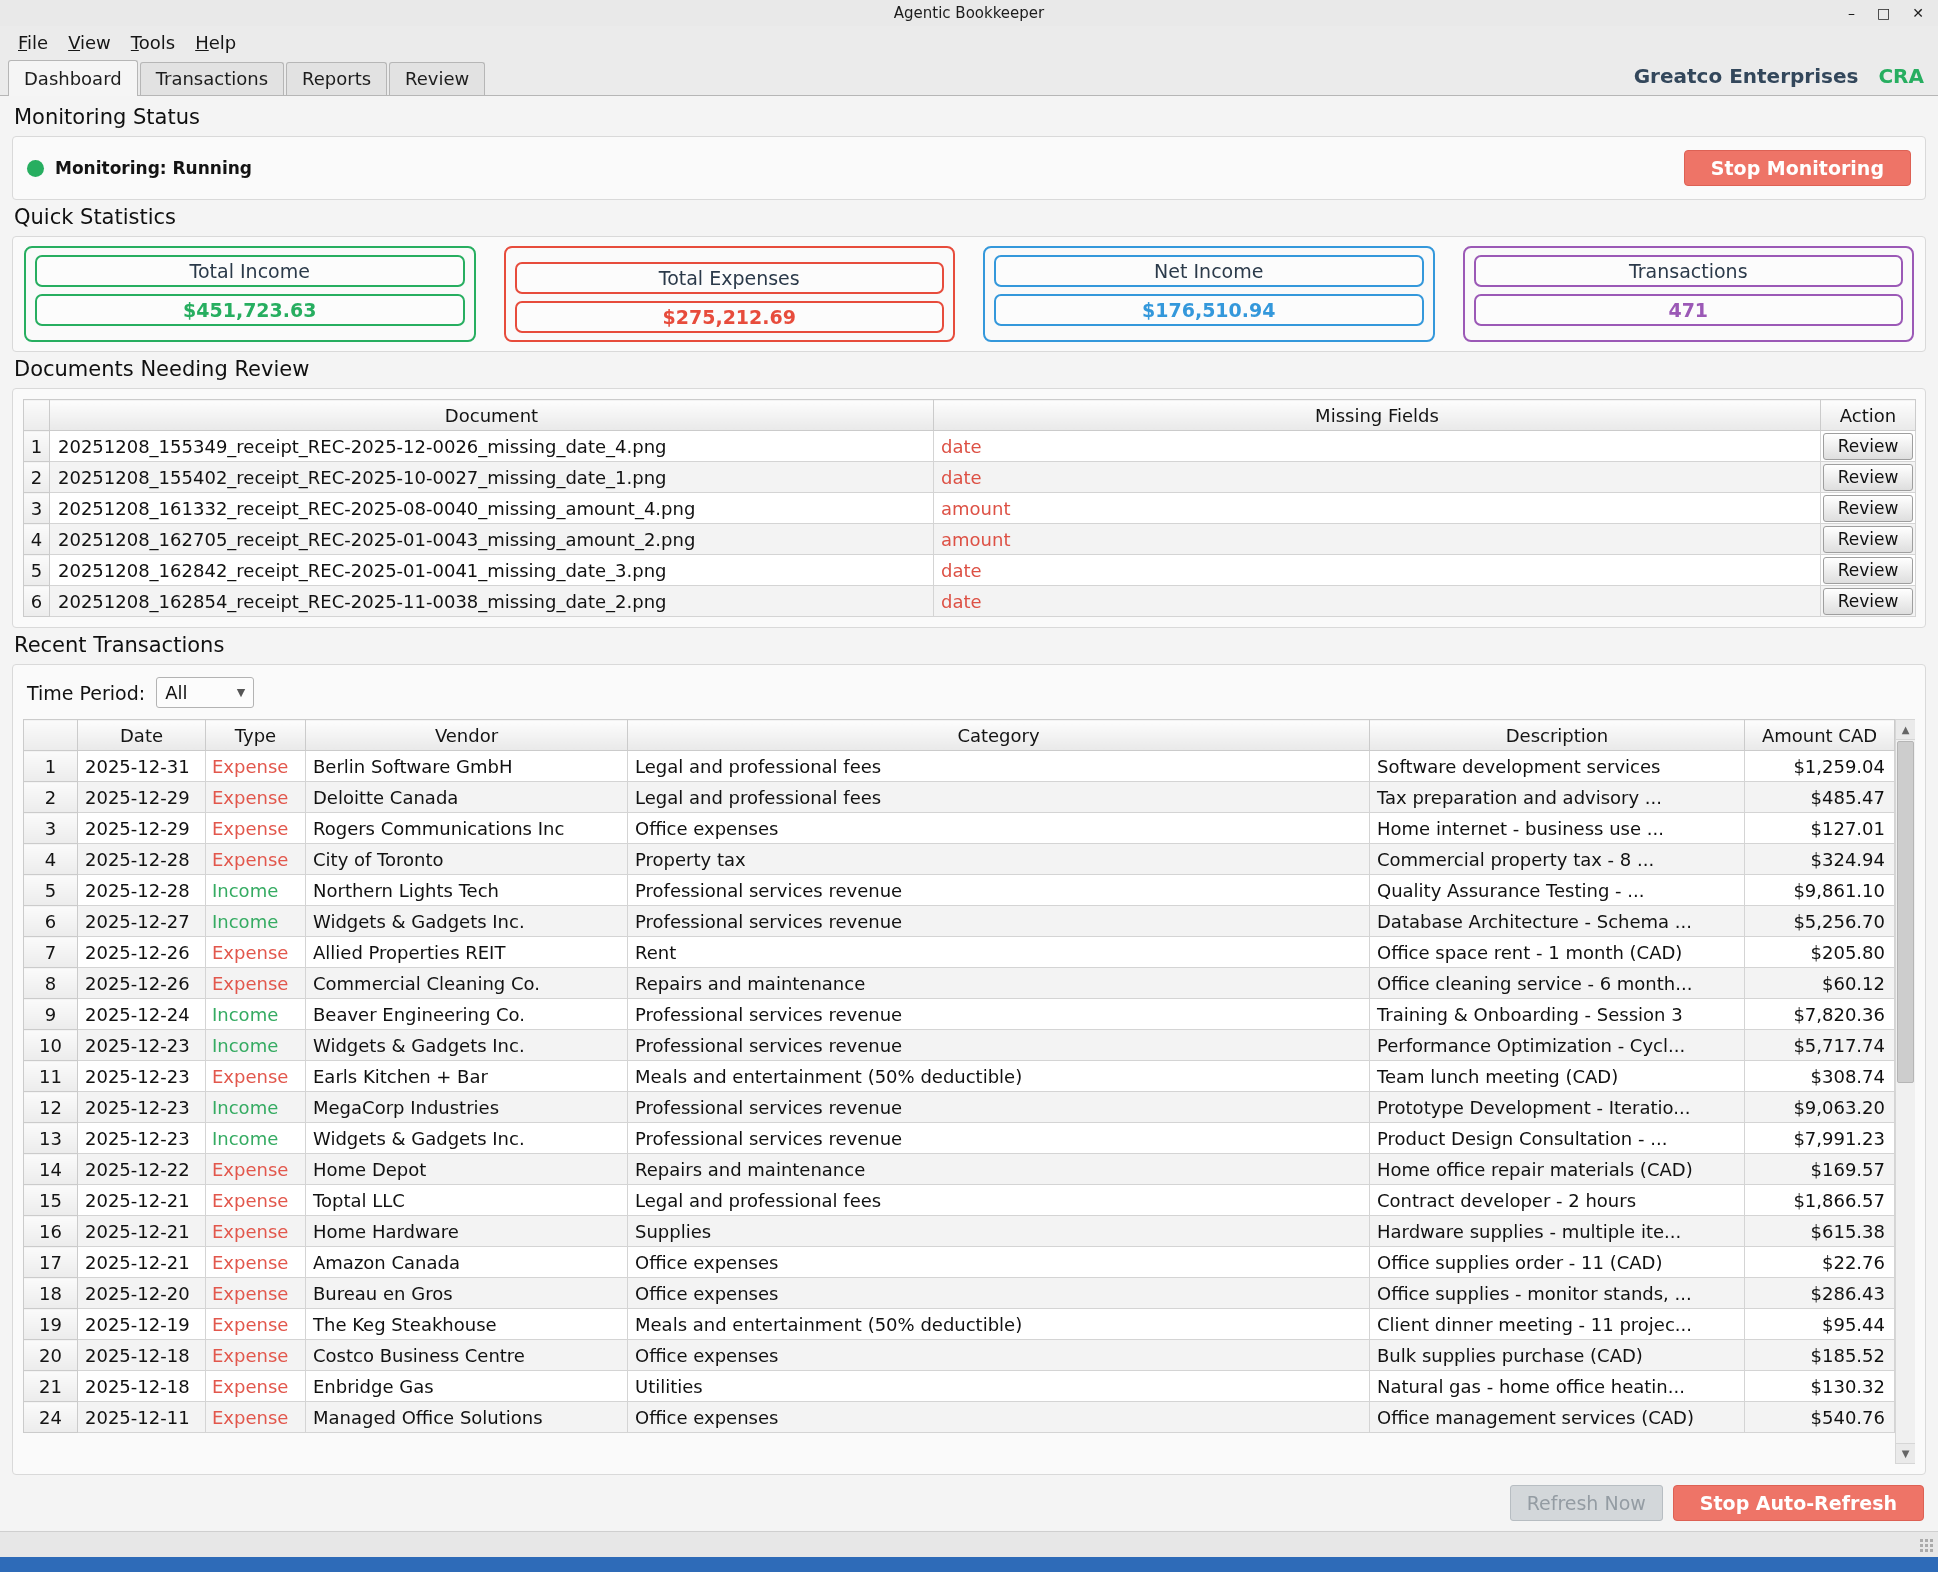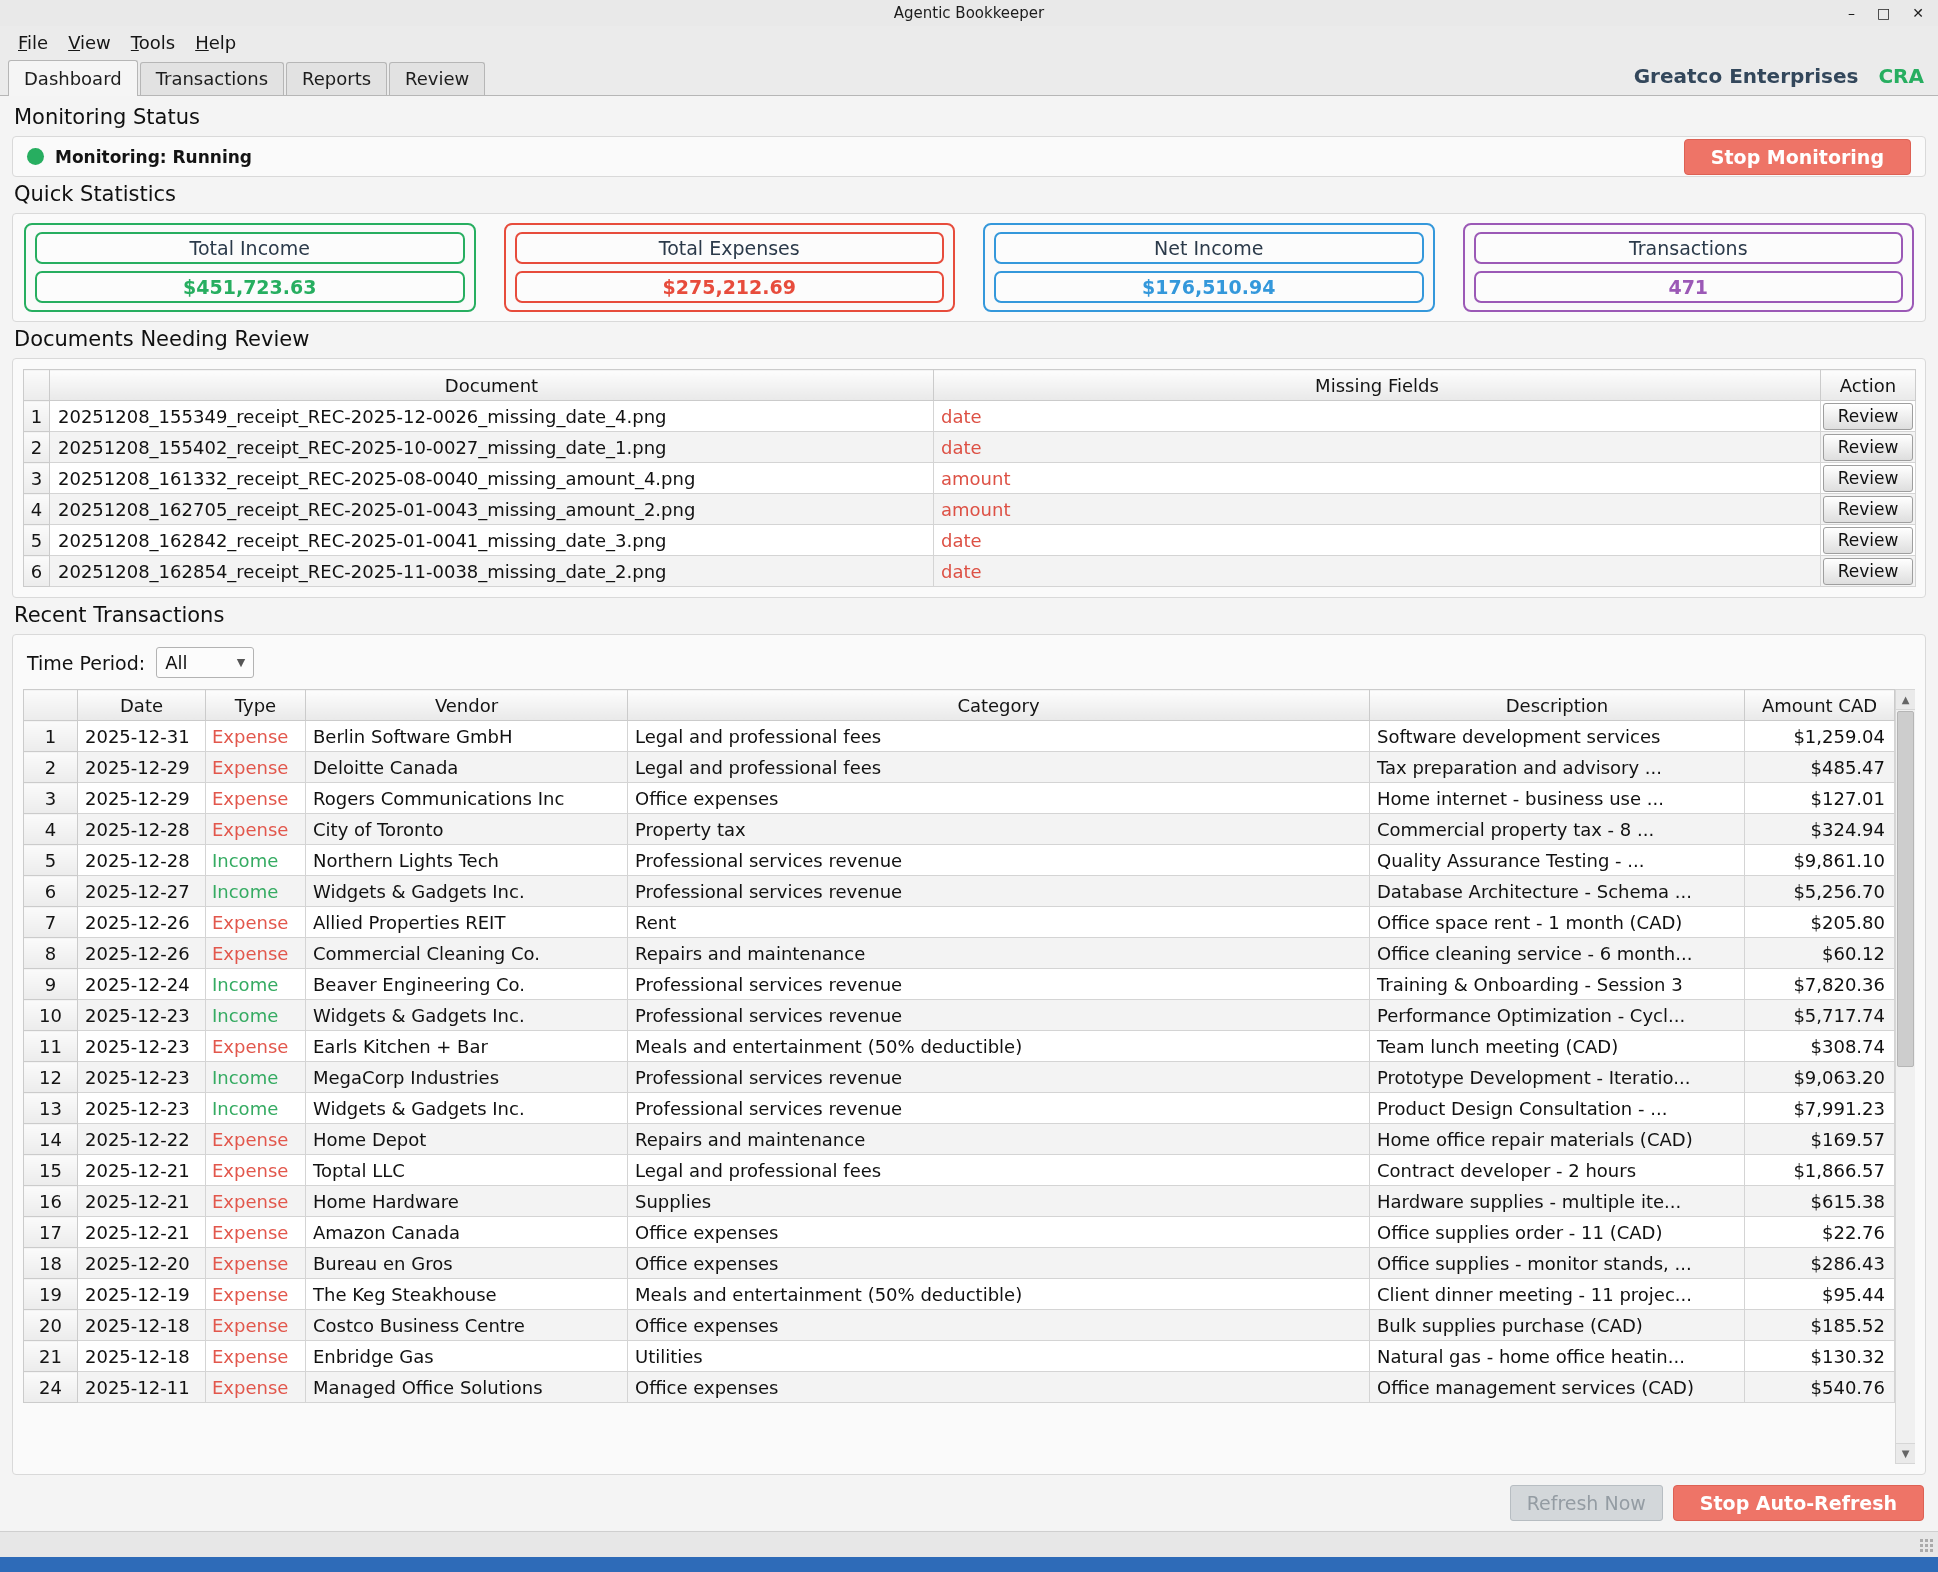--- a/index.html
+++ b/index.html
@@ -26,21 +26,21 @@
   .tab-right { margin-left:auto; display:flex; align-items:center; gap:20px; padding:0 14px 7px 0; }
   .company-name { font-weight:bold; font-size:20px; color:#33475b; }
   .tax-badge { font-weight:bold; font-size:20px; color:#27ae60; }
 
   
   .pane { flex:1; min-height:0; background:#f4f4f4; padding:4px 12px 8px; display:flex; flex-direction:column; }
   .section-title { flex:none; font-size:21px; color:#101010; margin:5px 2px 7px; }
   .gbox { background:#fafafa; border:1px solid #d9d9d9; border-radius:4px; overflow:hidden; }
 
   
-  .monitor-box { flex:none; height:41px; display:flex; align-items:center; gap:11px; padding:0 14px; }
+  .monitor-box { flex:none; height:64px; display:flex; align-items:center; gap:11px; padding:0 14px; }
   .dot { width:17px; height:17px; border-radius:50%; background:#27ae60; flex:none; }
   .monitor-label { font-weight:bold; font-size:17px; color:#131313; }
   .btn-salmon { background:#ee7467; border:1px solid #dd6154; color:#ffffff; font-weight:bold; font-size:19px; padding:6px 26px; border-radius:4px; font-family:inherit; cursor:default; }
   .monitor-box .btn-salmon { margin-left:auto; }
 
   
   .stats-box { flex:none; padding:9px 11px; display:flex; gap:28px; }
   .stat-card { flex:1; border:2px solid #888; border-radius:8px; background:#fafafa; padding:7px 9px; display:flex; flex-direction:column; gap:7px; }
   .stat-title { border:2px solid #888; border-radius:7px; background:#fcfcfc; text-align:center; font-size:19px; color:#2b3a4a; padding:3px 0; }
   .stat-value { border:2px solid #888; border-radius:7px; background:#fcfcfc; text-align:center; font-size:19px; font-weight:bold; padding:3px 0; }
@@ -145,21 +145,21 @@
 
     <div class="section-title">Quick Statistics</div>
     <div class="gbox stats-box">
 
         <div class="stat-card" style="border-color: rgb(39, 174, 96);">
           <div class="stat-title" style="border-color: rgb(39, 174, 96);">Total Income</div>
           <div class="stat-value" style="border-color: rgb(39, 174, 96); color: rgb(39, 174, 96);">$451,723.63</div>
         </div>
 
         <div class="stat-card" style="border-color: rgb(231, 76, 60);">
-          <div class="stat-title" style="border-color: rgb(231, 76, 60);">Total Expenses</div>
+          <div class="stat-title" style="border-color: rgb(231, 76, 60); margin-top: 7px;">Total Expenses</div>
           <div class="stat-value" style="border-color: rgb(231, 76, 60); color: rgb(231, 76, 60);">$275,212.69</div>
         </div>
 
         <div class="stat-card" style="border-color: rgb(52, 152, 219);">
           <div class="stat-title" style="border-color: rgb(52, 152, 219);">Net Income</div>
           <div class="stat-value" style="border-color: rgb(52, 152, 219); color: rgb(52, 152, 219);">$176,510.94</div>
         </div>
 
         <div class="stat-card" style="border-color: rgb(155, 89, 182);">
           <div class="stat-title" style="border-color: rgb(155, 89, 182);">Transactions</div>

